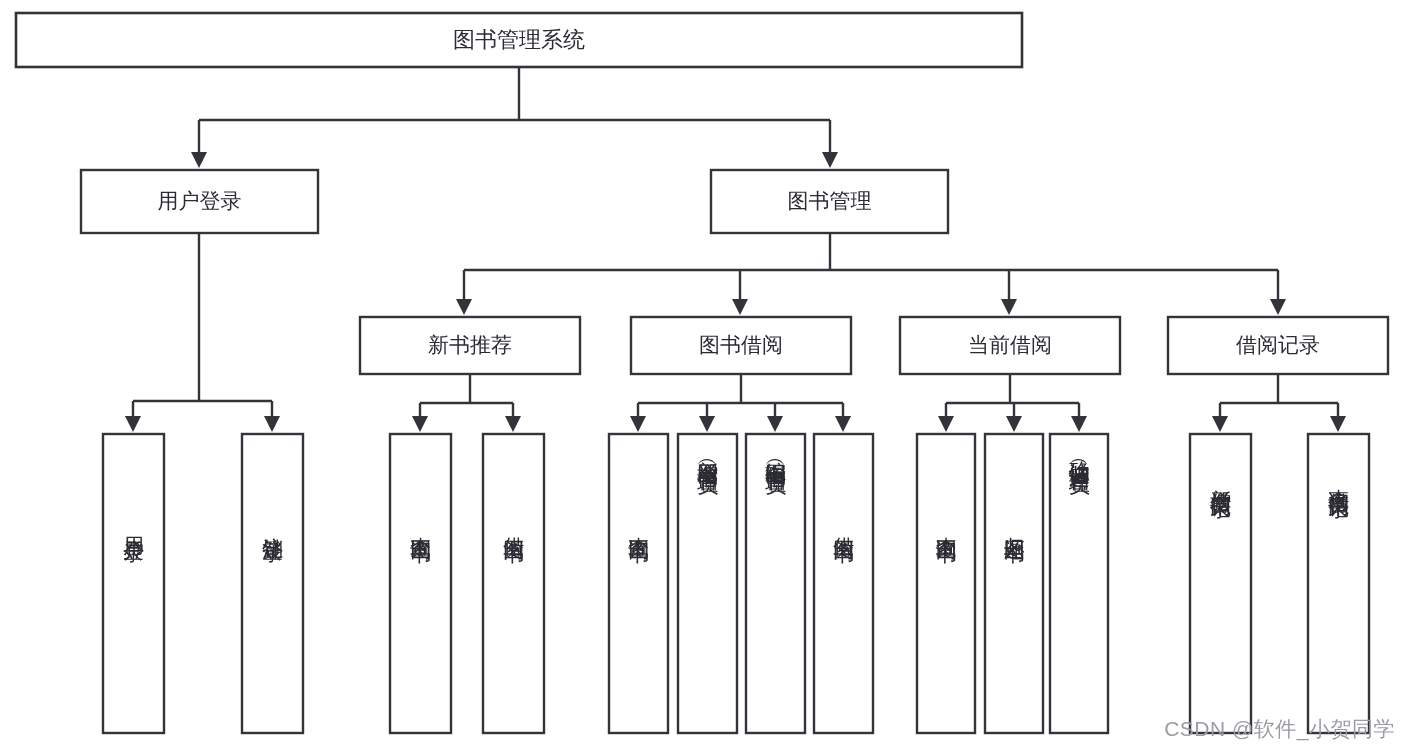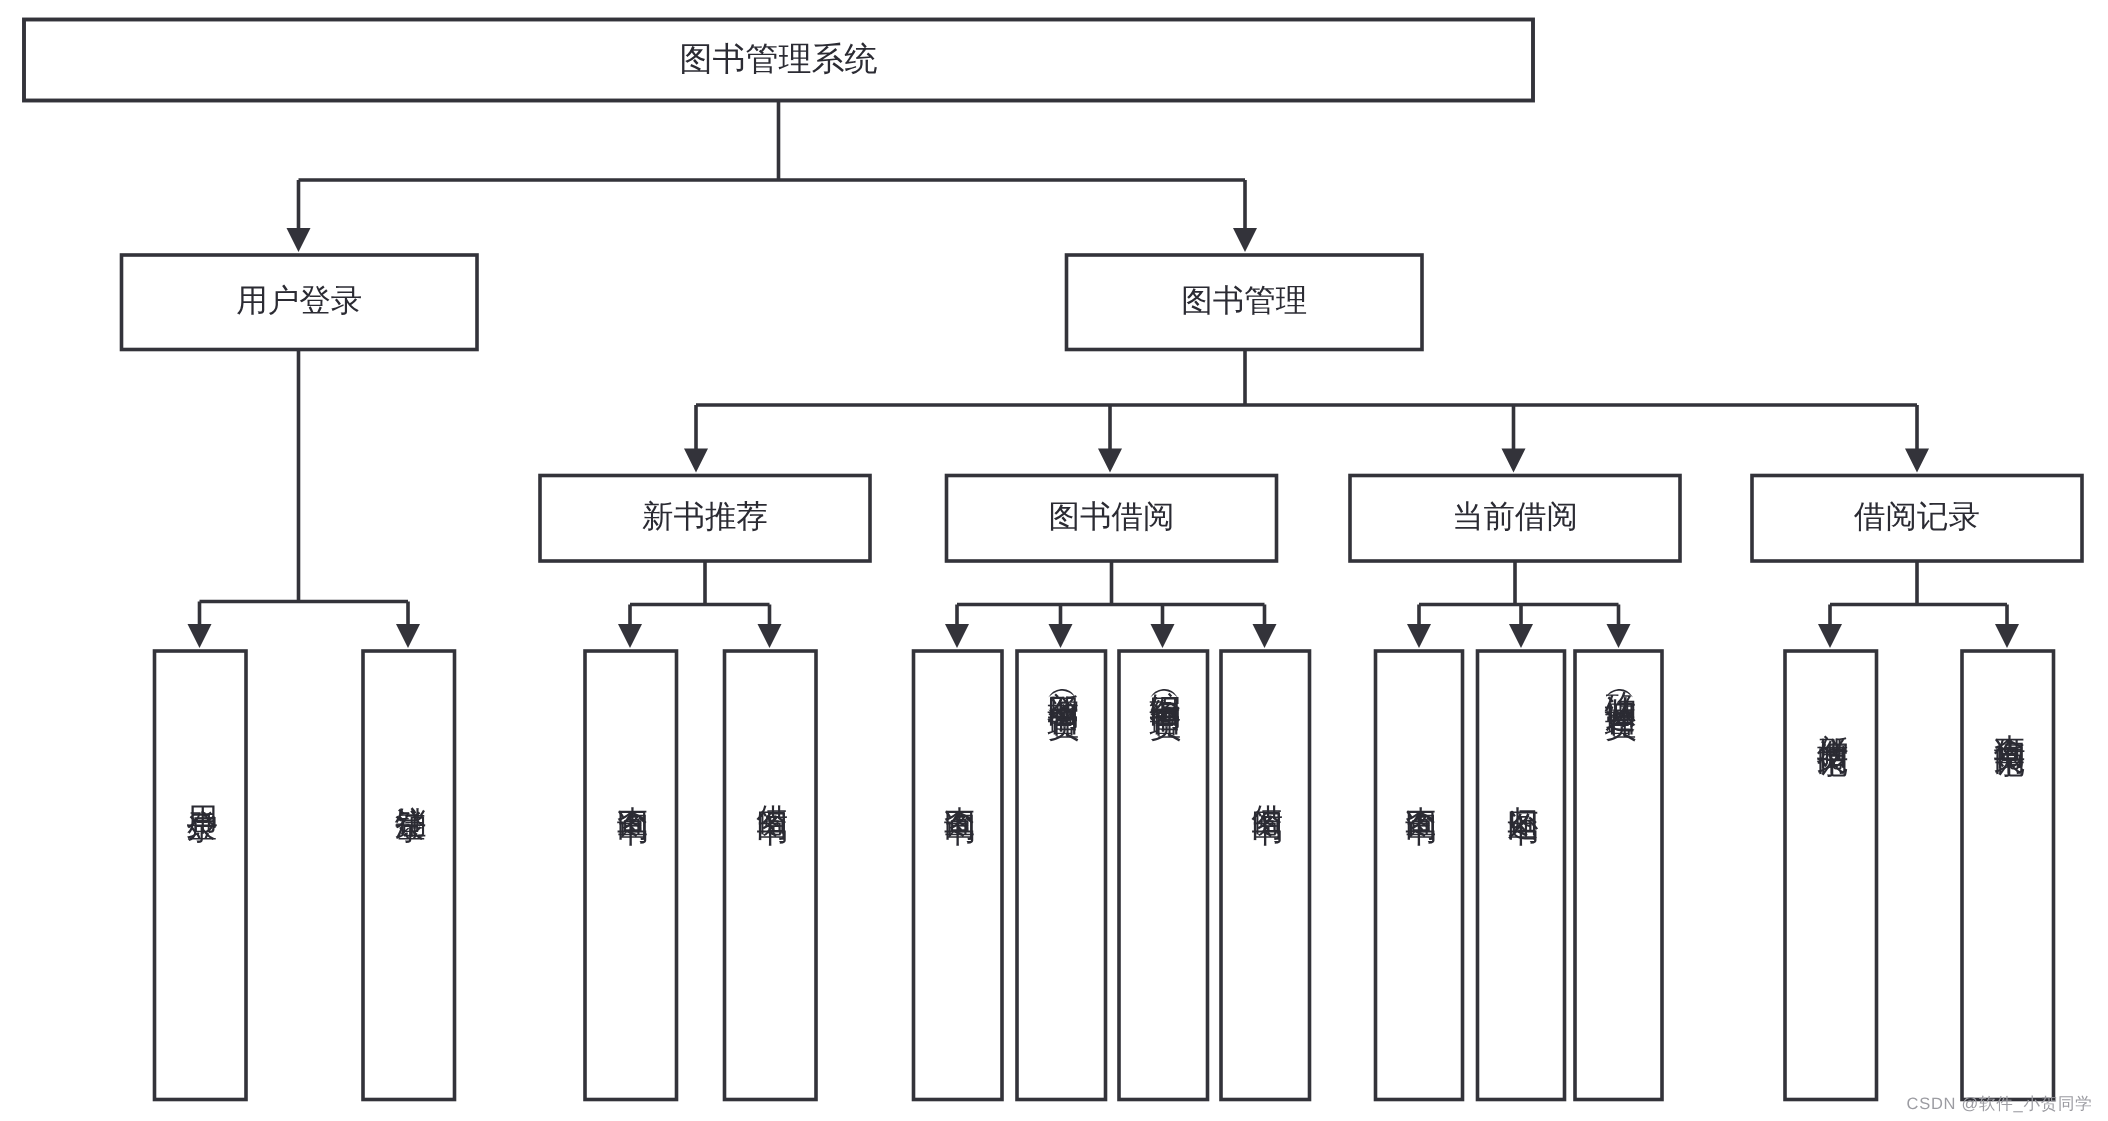--- a/index.html
+++ b/index.html
@@ -72,21 +72,21 @@
     letter-spacing: 2px;
     color: #2b2b33;
     white-space: nowrap;
     text-align: left;
   }
   .watermark {
     position: absolute;
     right: 10px;
     bottom: 4px;
     font-family: "Liberation Sans", "DejaVu Sans", sans-serif;
-    font-size: 11px;
+    font-size: 21px;
     color: #9c9ca2;
     letter-spacing: 0.5px;
     white-space: nowrap;
     user-select: none;
   }
 </style>
 </head>
 <body>
 
 <div id="diagram-root">

